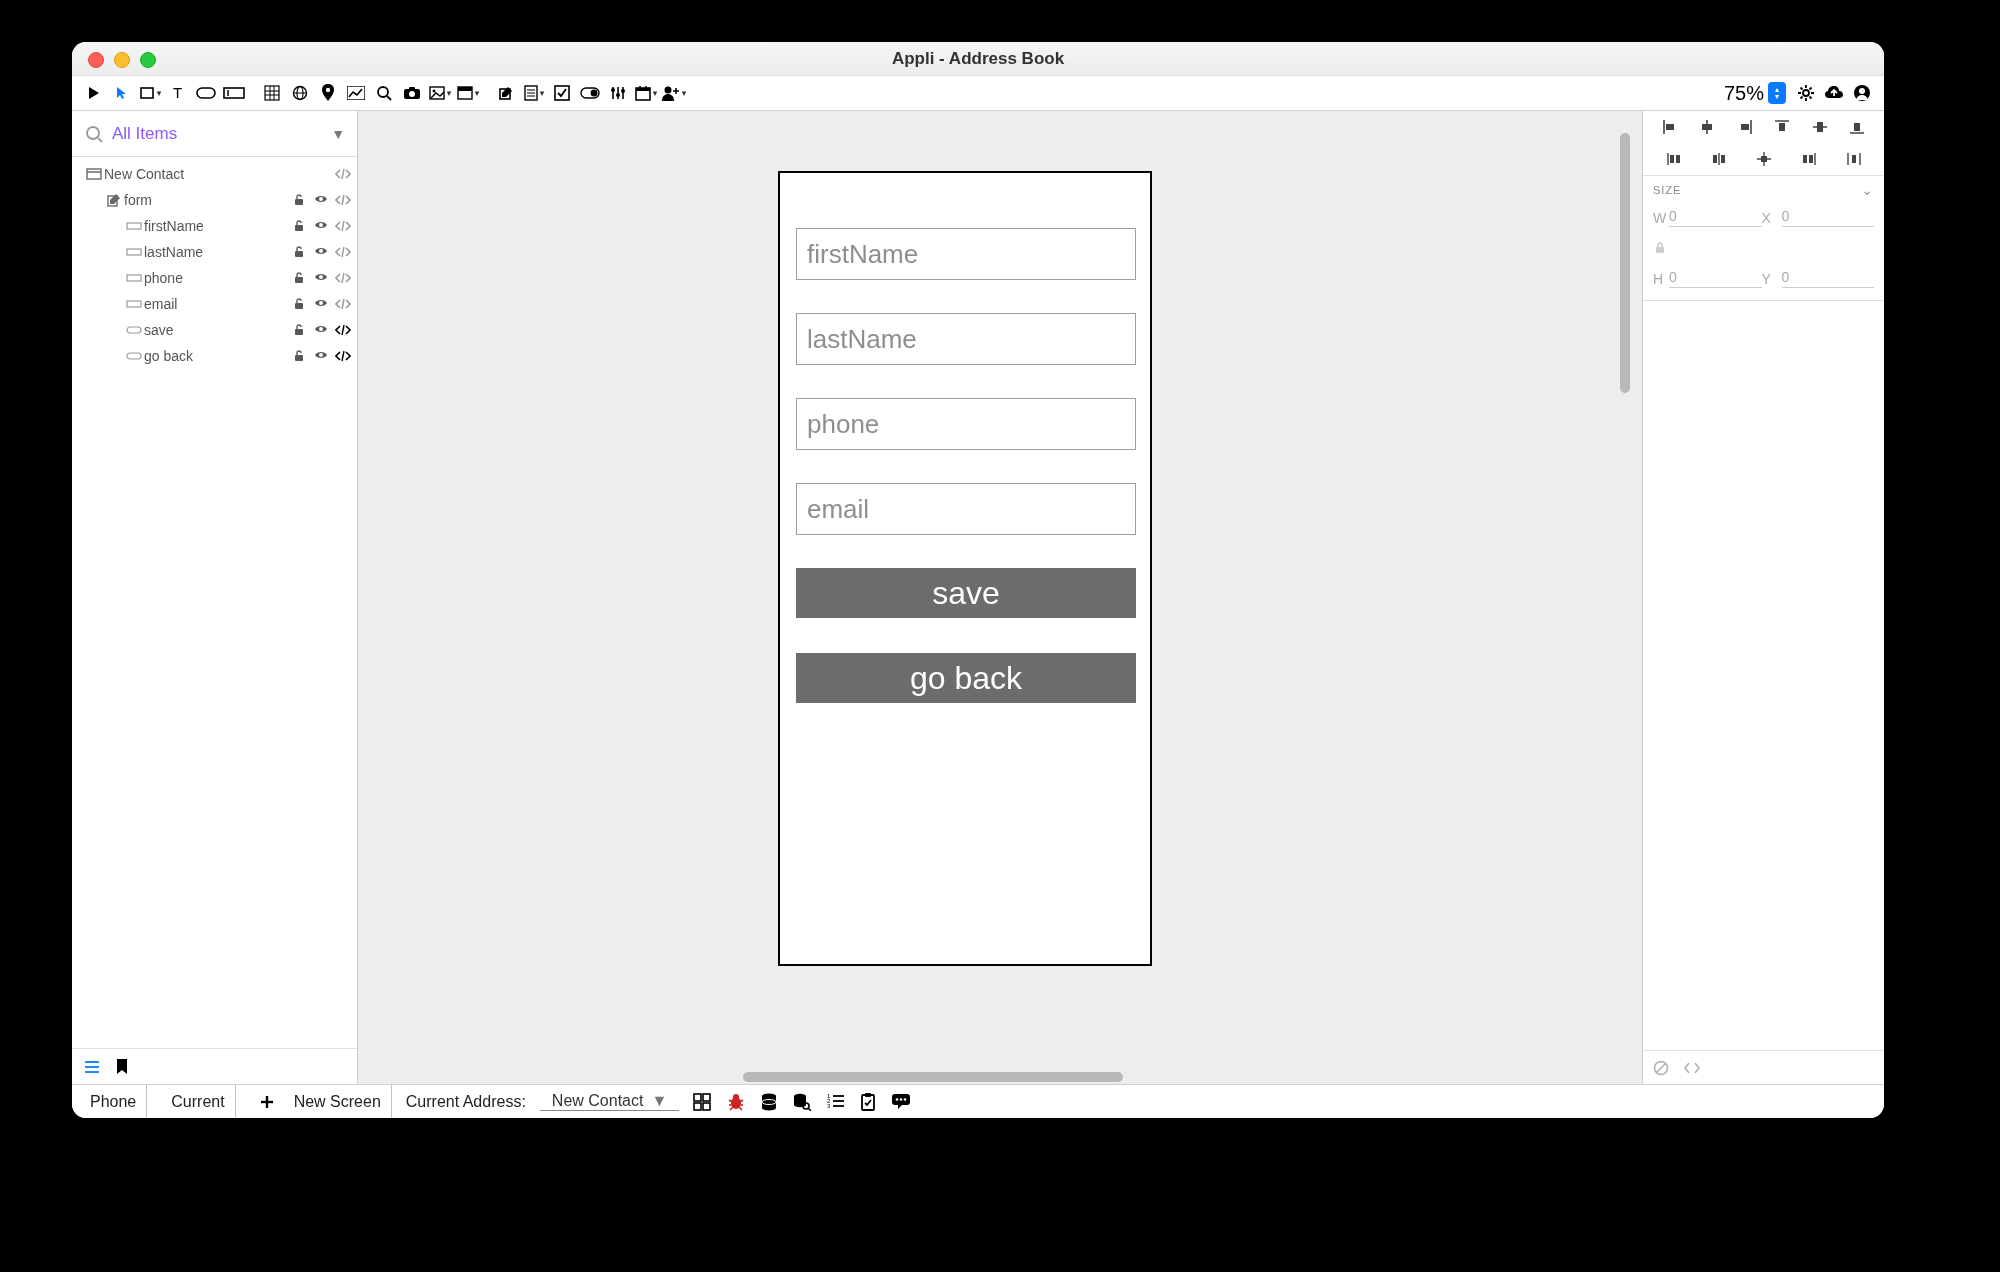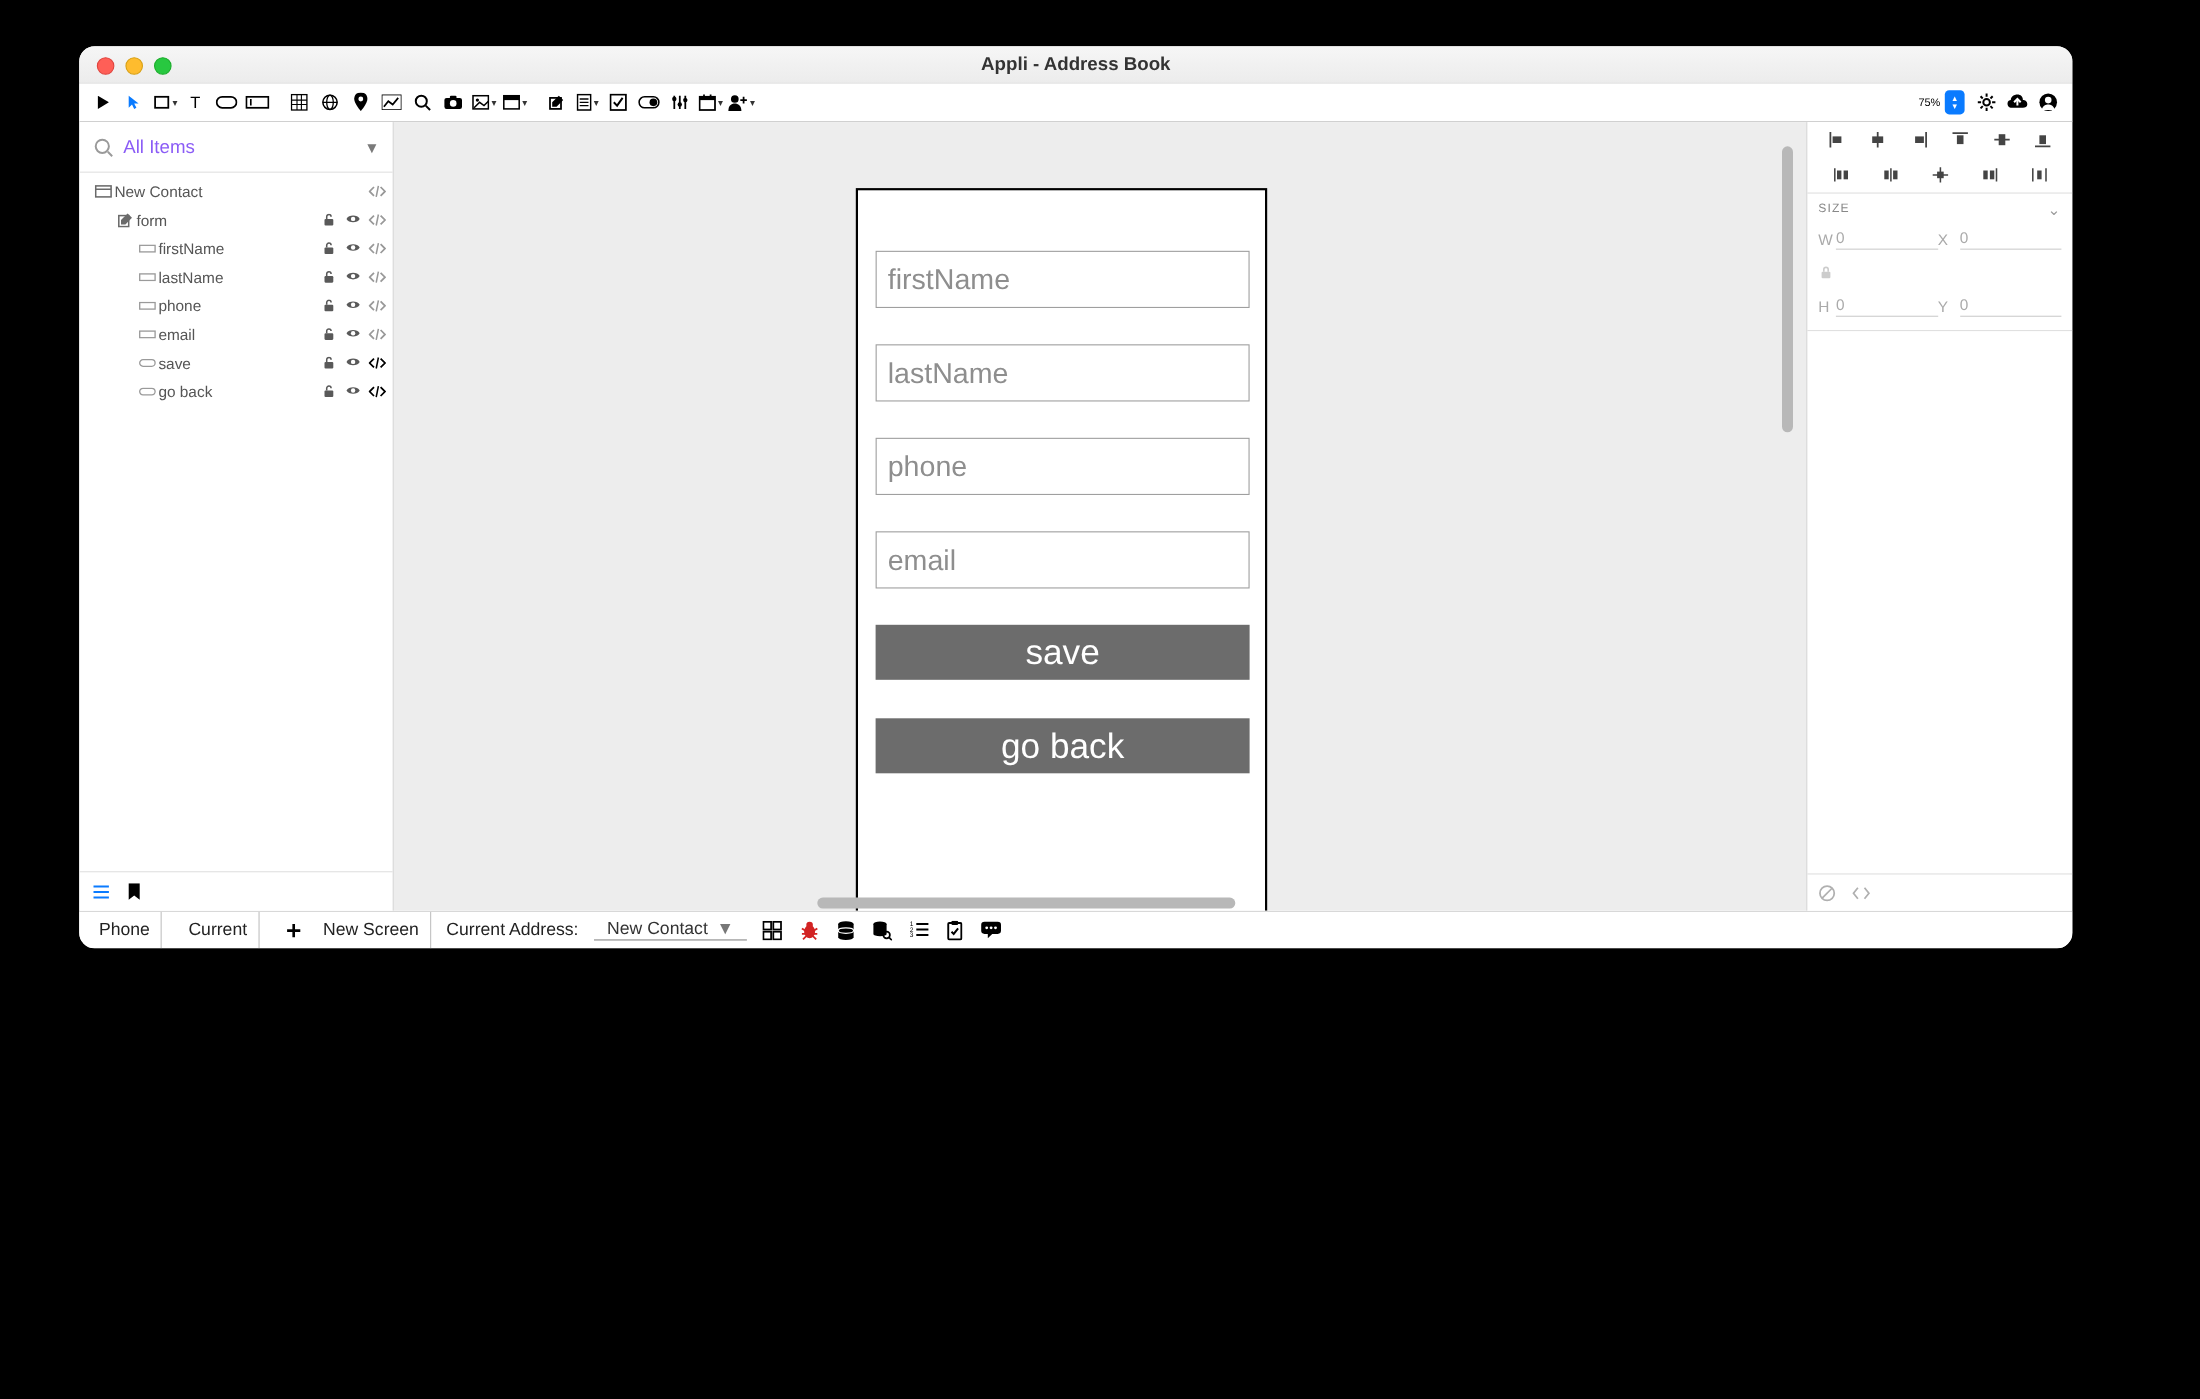--- a/index.html
+++ b/index.html
@@ -1,30 +1,30 @@
 <!DOCTYPE html>
 <html><head>
 <meta charset="utf-8">
 <style>
 * { margin:0; padding:0; box-sizing:border-box; font-family:-apple-system,BlinkMacSystemFont,"Segoe UI",Helvetica,Arial,sans-serif; }
 body { background:#000; width:2000px; height:1272px; overflow:hidden; }
-.window { position:absolute; left:72px; top:42px; width:1812px; height:820px; background:#fff; border-radius:14px; overflow:hidden; box-shadow:0 20px 60px rgba(0,0,0,0.5); display:flex; flex-direction:column; }
+.window { position:absolute; left:72px; top:42px; width:1812px; height:1076px; background:#fff; border-radius:14px; overflow:hidden; box-shadow:0 20px 60px rgba(0,0,0,0.5); display:flex; flex-direction:column; }
 .titlebar { height:34px; background:linear-gradient(#f6f6f6,#ececec); display:flex; align-items:center; position:relative; border-bottom:1px solid #dcdcdc; }
 .traffic { position:absolute; left:16px; top:10px; display:flex; gap:10px; }
 .traffic div { width:16px; height:16px; border-radius:50%; }
 .traffic .r{background:#ff5f57;border:1px solid #e0443e;}
 .traffic .y{background:#febc2e;border:1px solid #d8a013;}
 .traffic .g{background:#28c840;border:1px solid #1aad2a;}
 .titletext { margin:0 auto; font-size:17px; font-weight:600; color:#333; }
 .toolbar { height:35px; background:#fff; border-bottom:1px solid #d0d0d0; display:flex; align-items:center; padding:0 8px; }
 .toolbar .tbtn { width:28px; height:28px; display:flex; align-items:center; justify-content:center; cursor:pointer; color:#000; }
 .toolbar .with-dd::after { content:"▾"; font-size:9px; margin-left:2px; color:#333; }
 .toolbar .spacer { flex:1; }
 .zoom-box { display:flex; align-items:center; gap:4px; margin-right:6px; }
-.zoom-box span { font-size:10px; color:#000; }
+.zoom-box span { font-size:20px; color:#000; }
 .zoom-box .stepper { width:18px; height:22px; background:#0a7bff; border-radius:4px; display:flex; flex-direction:column; align-items:center; justify-content:center; color:#fff; font-size:8px; line-height:7px; }
 .body-area { flex:1; display:flex; overflow:hidden; border-bottom:1px solid #d0d0d0; }
 .left-panel { width:286px; border-right:1px solid #d0d0d0; display:flex; flex-direction:column; background:#fff; }
 .search-row { height:46px; display:flex; align-items:center; padding:0 12px; border-bottom:1px solid #e0e0e0; position:relative; }
 .search-row .mag { color:#9a9a9a; margin-right:8px; }
 .search-row .ph { color:#8b5cf6; font-size:17px; flex:1; }
 .search-row .dd { color:#7a7a7a; font-size:14px; }
 .tree { flex:1; overflow:auto; font-size:14px; color:#333; padding-top:4px; }
 .tree-row { display:flex; align-items:center; height:26px; padding-right:6px; }
 .tree-row .indent { display:inline-block; }

